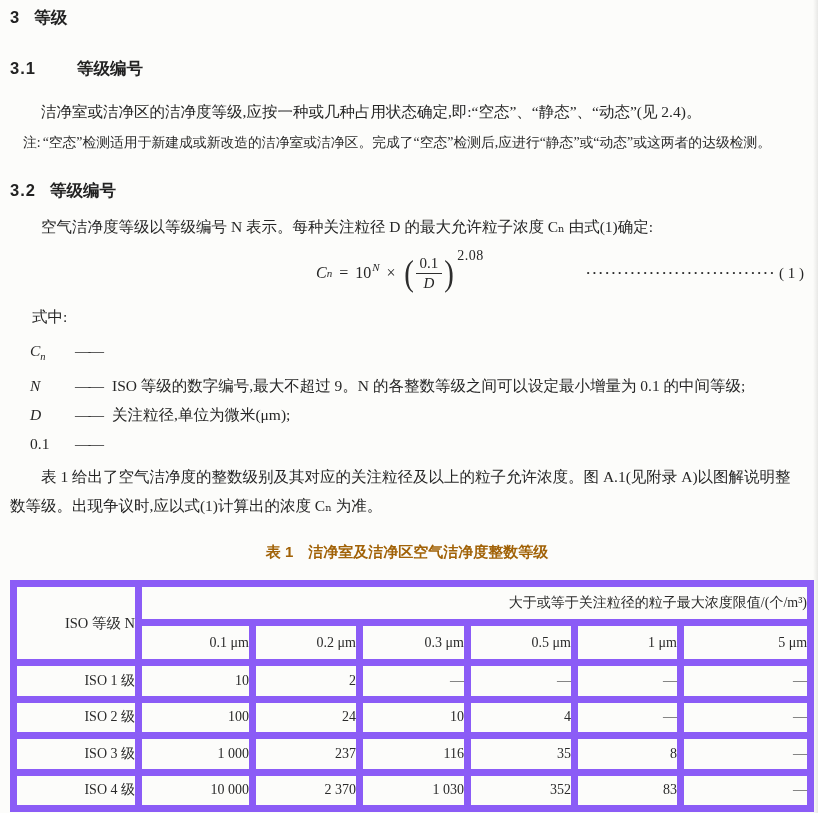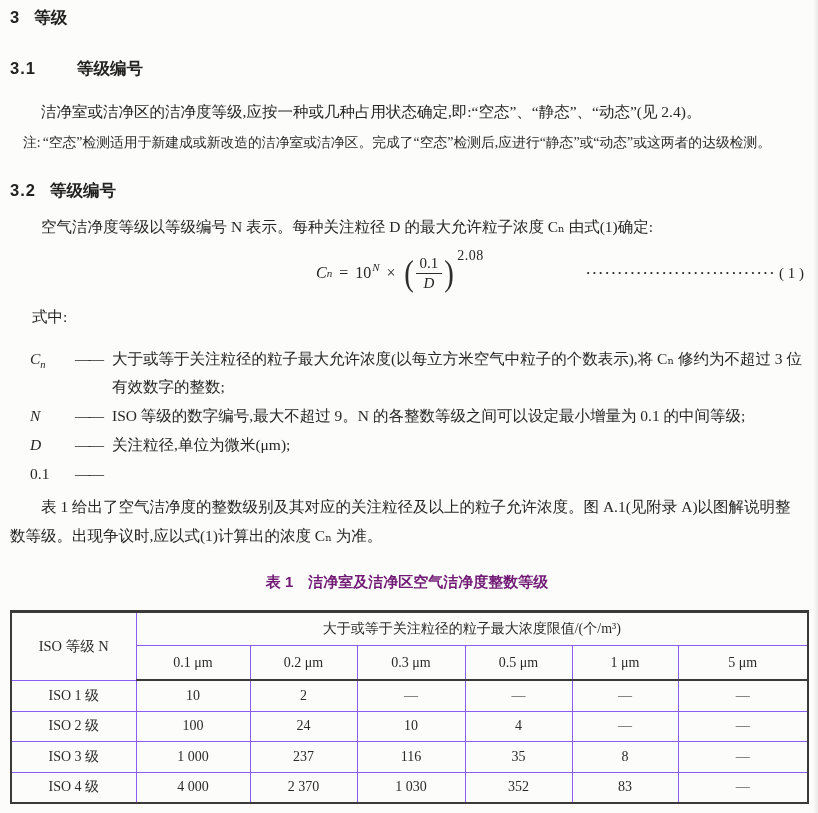--- a/index.html
+++ b/index.html
@@ -42,41 +42,41 @@
   .sup-n{font-size:11px;font-style:italic;position:relative;top:-6px;margin-left:1px;}
   .paren{font-size:36px;font-weight:400;line-height:38px;transform:scaleX(.8);color:#2d2d2d;}
   .frac{display:inline-flex;flex-direction:column;align-items:center;font-size:15px;margin:0 1px;}
   .frac .fnum{border-bottom:1.4px solid #2d2d2d;padding:0 4px 1px 4px;}
   .frac .fden{padding-top:1px;font-style:italic;}
   .fexp{font-size:14px;position:relative;top:-17px;margin-left:2px;letter-spacing:.5px;}
   .dots{margin-left:auto;font-weight:700;letter-spacing:2px;font-size:13px;color:#2b2b2b;overflow:hidden;white-space:nowrap;max-width:210px;}
   .eqno{margin-left:3px;font-size:15px;white-space:nowrap;}
   
   #where{margin:7px 0 0 22px;line-height:24px;}
-  .defs{margin-top:16px;}
+  .defs{margin-top:8px;}
   .def{display:flex;line-height:28px;margin-top:1px;}
   .def-term{width:45px;margin-left:20px;flex:none;}
   .def-term sub{font-size:10.5px;}
   .def-dash{width:37px;flex:none;letter-spacing:-2px;}
   .def-text{flex:1;}
   #paraTable{margin-top:5px;line-height:28.5px;}
   
   .tbl-title{
     font-family:"Liberation Sans","DejaVu Sans",sans-serif;
-    font-weight:700;font-size:15px;color:#701a75;
+    font-weight:700;font-size:15px;color:#a16207;
     text-align:center;margin-top:23px;
   }
   .tbl-title .t-label{margin-right:15px;}
   table{
     border-collapse:collapse;table-layout:fixed;
     width:797px;margin:18px 0 0 0;
     font-size:14px;color:#2a2a2a;
   }
   table{border:2px solid #3a3a3a;border-top-width:3px;}
-  th,td{border:1px solid #8b5cf6;text-align:center;padding:0;font-weight:400;}
+  th,td{border:7px solid #8b5cf6;text-align:right;padding:0;font-weight:400;}
   thead tr.sub-hdr th{height:33px;border-bottom:2px solid #3a3a3a;}
   thead tr.span-hdr th{height:32px;}
   th.corner{font-size:14.5px;}
   tbody td{height:29.5px;}
   tbody td.dash{color:#5c5c5c;}
 </style>
 </head>
 <body>
 
 <div class="heading" id="h3">
@@ -119,21 +119,20 @@
   <div class="dots">······························</div>
   <div class="eqno">( 1 )</div>
 </div>
 
 <div id="where">式中:</div>
 
 <div class="defs">
   <div class="def">
     <span class="def-term it"><span>C</span><sub>n</sub></span>
     <span class="def-dash">——</span>
-    <span class="def-text">大于或等于关注粒径的粒子最大允许浓度(以每立方米空气中粒子的个数表示),将 Cₙ 修约为不超过 3 位有效数字的整数;</span>
   </div>
   <div class="def">
     <span class="def-term it">N</span>
     <span class="def-dash">——</span>
     <span class="def-text">ISO 等级的数字编号,最大不超过 9。N 的各整数等级之间可以设定最小增量为 0.1 的中间等级;</span>
   </div>
   <div class="def">
     <span class="def-term it">D</span>
     <span class="def-dash">——</span>
     <span class="def-text">关注粒径,单位为微米(μm);</span>
@@ -197,21 +196,21 @@
       <td>ISO 3 级</td>
       <td>1 000</td>
       <td>237</td>
       <td>116</td>
       <td>35</td>
       <td>8</td>
       <td class="dash">—</td>
     </tr>
     <tr>
       <td>ISO 4 级</td>
-      <td>4 000</td>
+      <td>10 000</td>
       <td>2 370</td>
       <td>1 030</td>
       <td>352</td>
       <td>83</td>
       <td class="dash">—</td>
     </tr>
   </tbody>
 </table>
 
 </body></html>

